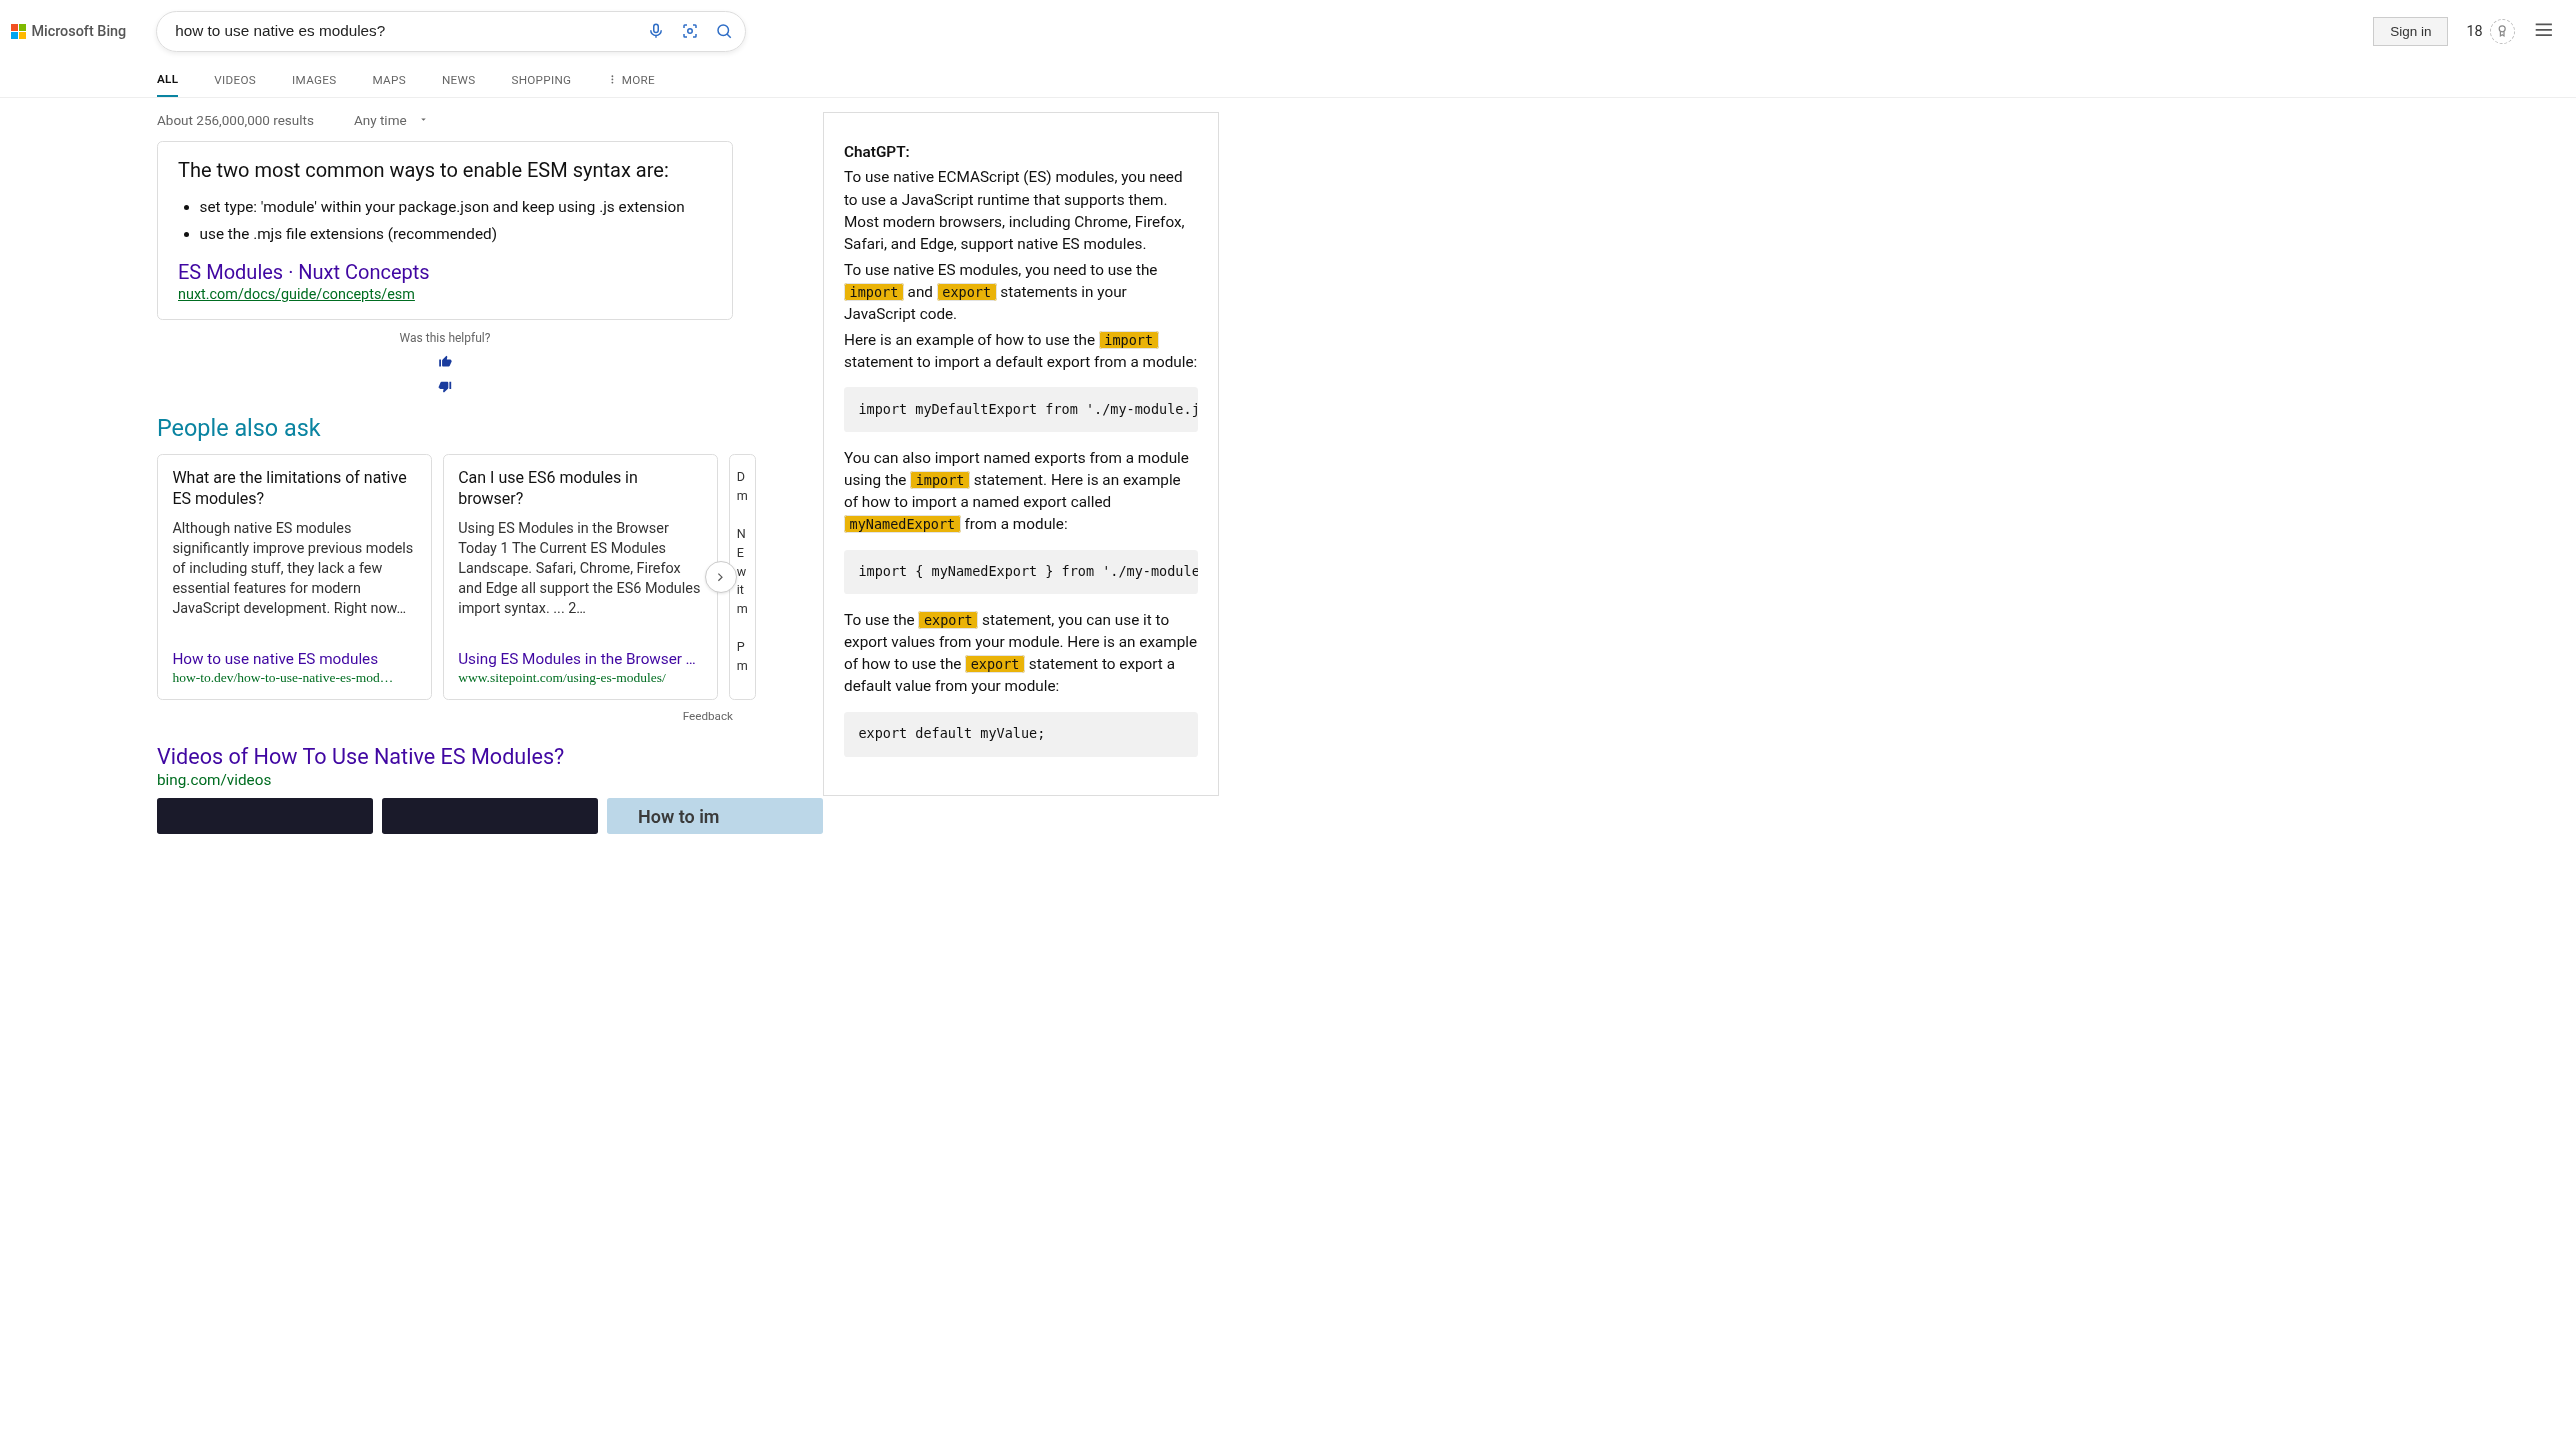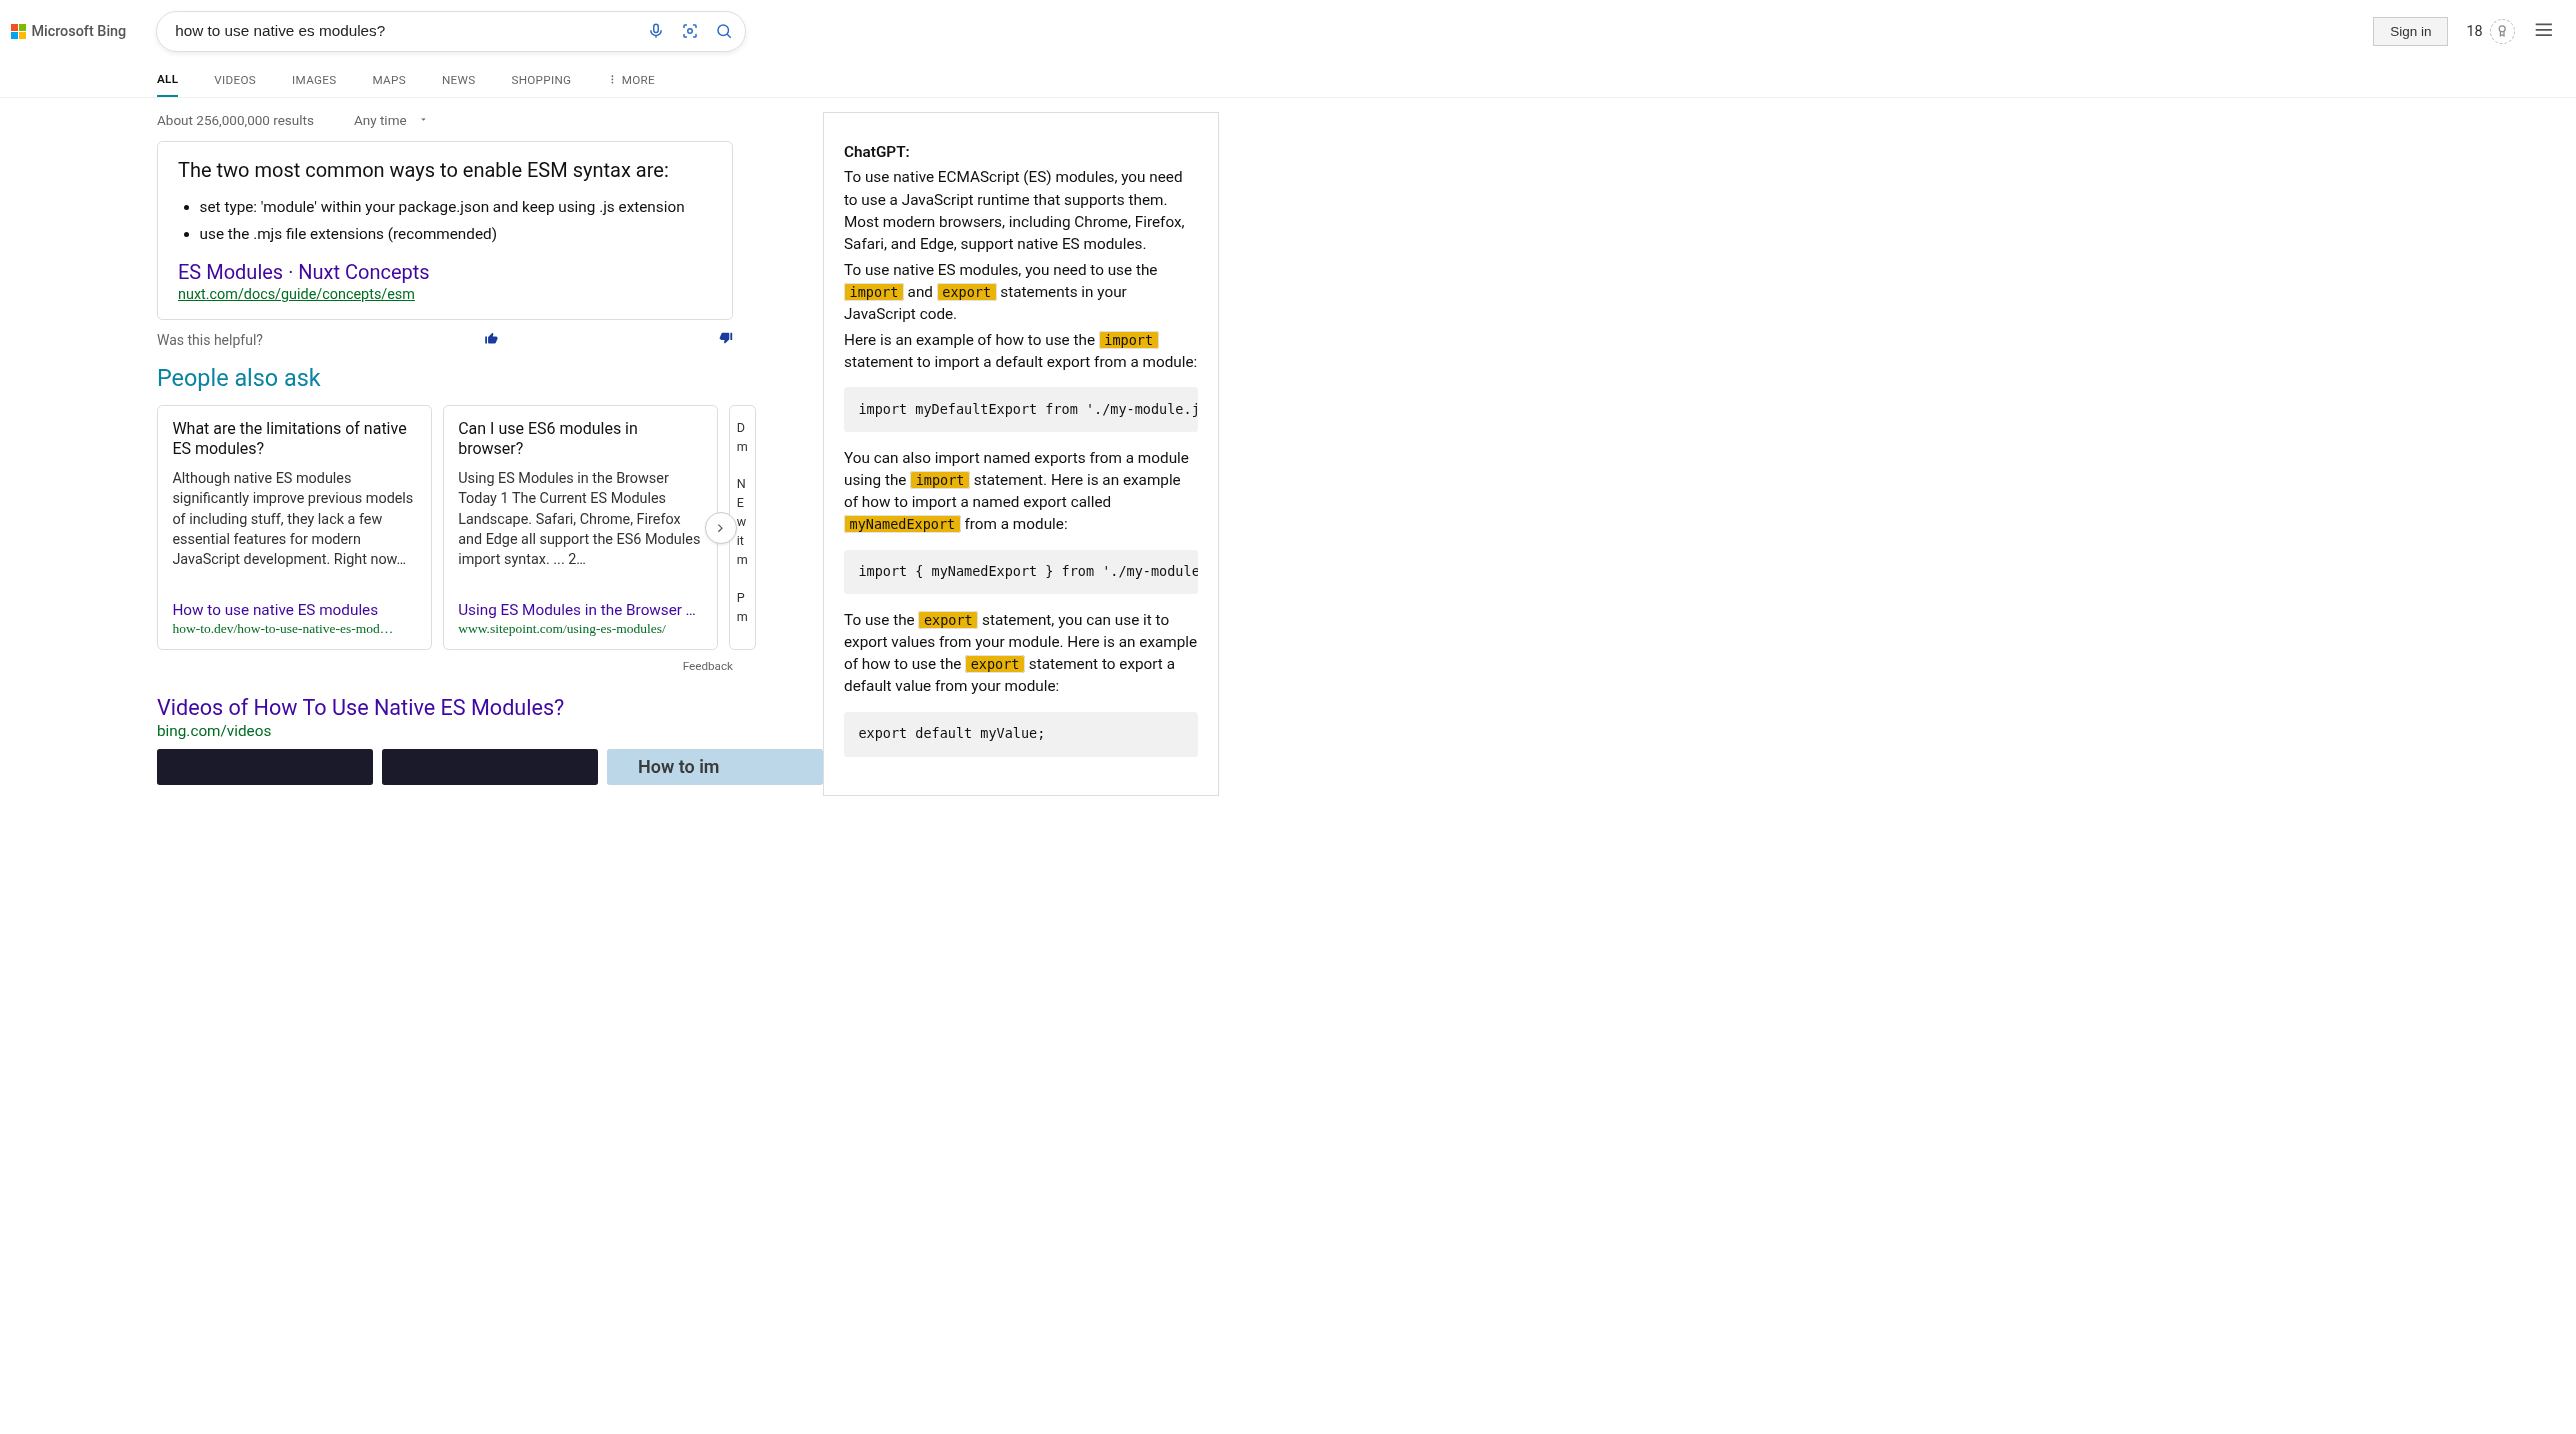--- a/index.html
+++ b/index.html
@@ -33,21 +33,21 @@
 
 .stats-row { display: flex; gap: 40px; color: #666; font-size: 13.5px; margin-bottom: 12.6px; align-items: center; }
 .anytime { display: flex; align-items: center; gap: 12px; cursor: pointer; text-align: center; }
 
 .answer-card { border: 0.9px solid #ddd; border-radius: 5.4px; padding: 16px 20px 16px; margin-bottom: 11px; }
 .answer-card h2 { font-size: 20px; font-weight: 400; margin-bottom: 12.6px; }
 .answer-card ul { padding-left: 21.6px; font-size: 15.3px; line-height: 1.75; }
 .answer-card .src-title { font-size: 20px; color: #1a0dab; margin-top: 12.6px; }
 .answer-card .src-title a { color: #4007a2; text-decoration: none; }
 .answer-card .src-url { color: #006d21; font-size: 14.4px; margin-top: 1.8px; text-decoration: underline; }
-.helpful-row { display: flex; justify-content: space-between; align-items: center; gap: 9px; font-size: 14px; color: #666; margin: 3.6px 0 16px; }
+.helpful-row { display: flex; justify-content: space-between; align-items: center; gap: 9px; font-size: 12px; color: #666; margin: 3.6px 0 16px; flex-direction: column; }
 .thumb { color: #1a3c9e; cursor: pointer; }
 
 .paa-title { font-size: 23.4px; color: #0a84a1; margin-bottom: 12.6px; }
 .paa-row { display: flex; gap: 10.8px; position: relative; }
 .paa-card { width: 275px; border: 0.9px solid #ddd; border-radius: 5.4px; padding: 12.6px 14.4px; flex: 0 0 275px; overflow: hidden; }
 .paa-q { font-size: 16px; font-weight: 400; line-height: 1.3; margin-bottom: 9px; }
 .paa-body { font-size: 14.4px; line-height: 1.4; color: #333; height: 121px; overflow: hidden; }
 .paa-link { color: #4007a2; font-size: 15.3px; margin-top: 10.8px; white-space: nowrap; overflow: hidden; text-overflow: ellipsis; cursor: pointer; }
 .paa-url { color: #006d21; font-size: 13.5px; font-family: Georgia, serif; white-space: nowrap; overflow: hidden; text-overflow: ellipsis; margin-top: 1.8px; }
 .paa-partial { width: 27px; border: 0.9px solid #ddd; border-radius: 5.4px; padding: 12.6px 7.2px; flex: 0 0 27px; overflow: hidden; font-size: 12.6px; color: #333; line-height: 1.5; }

